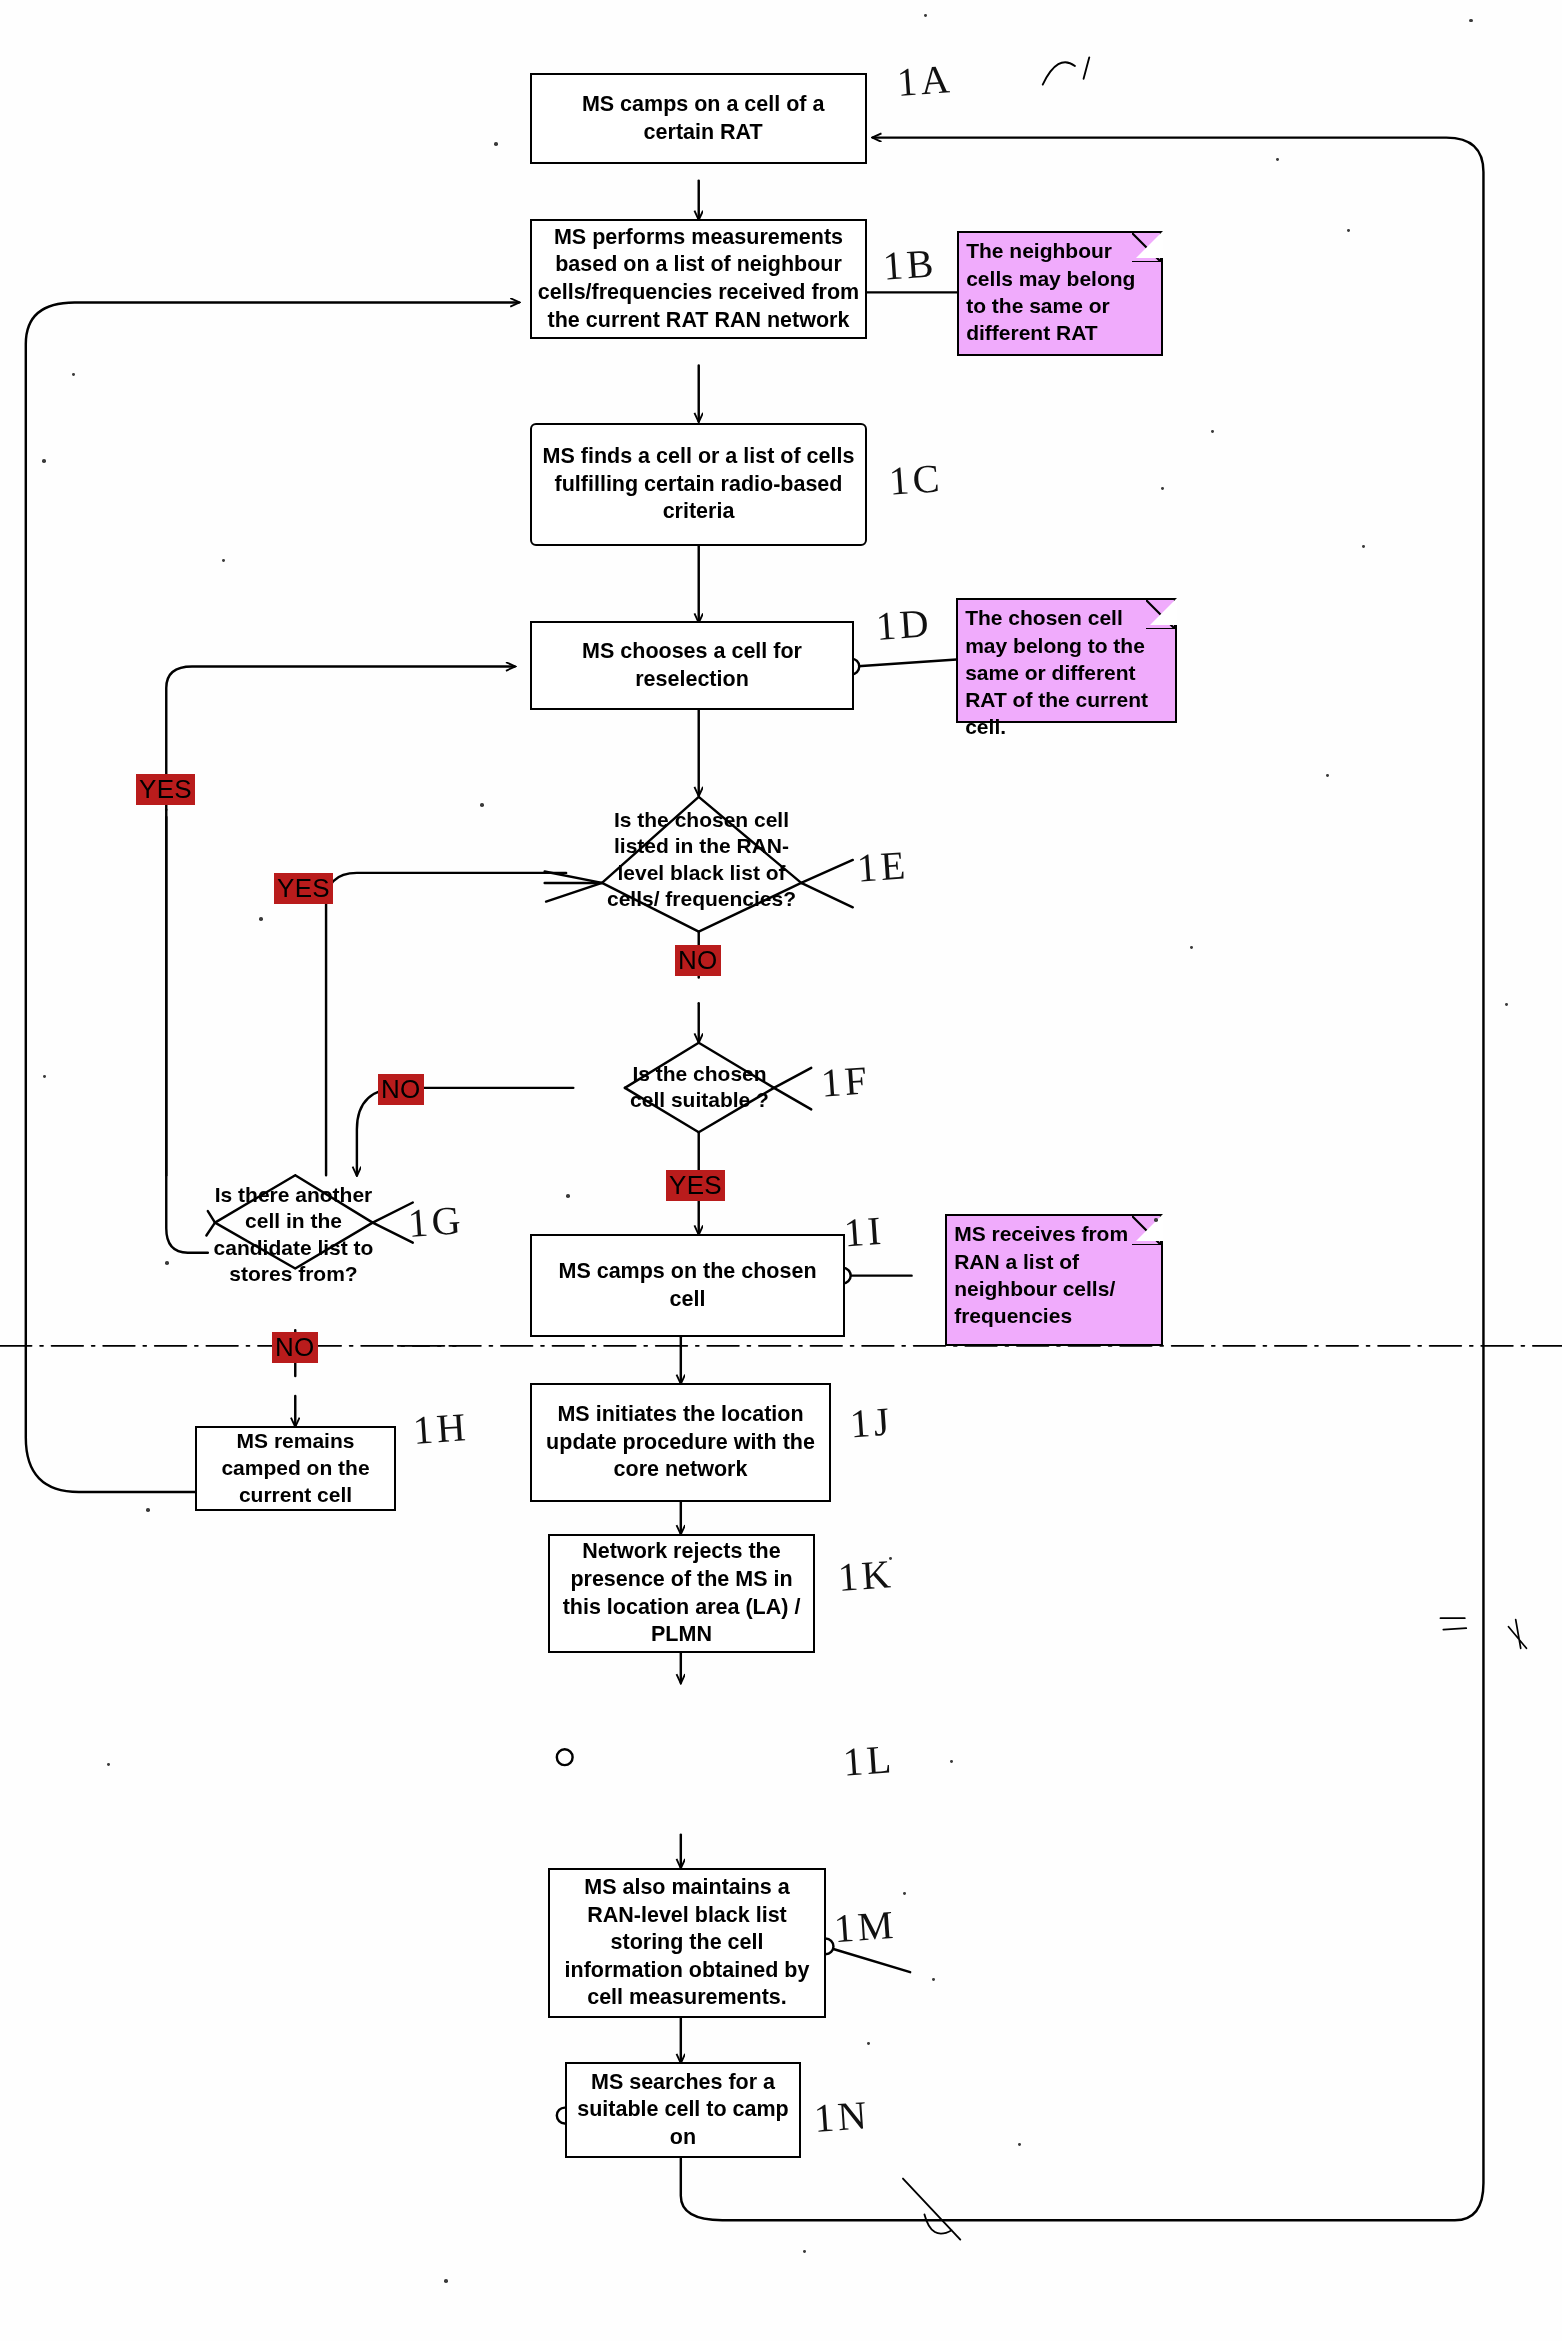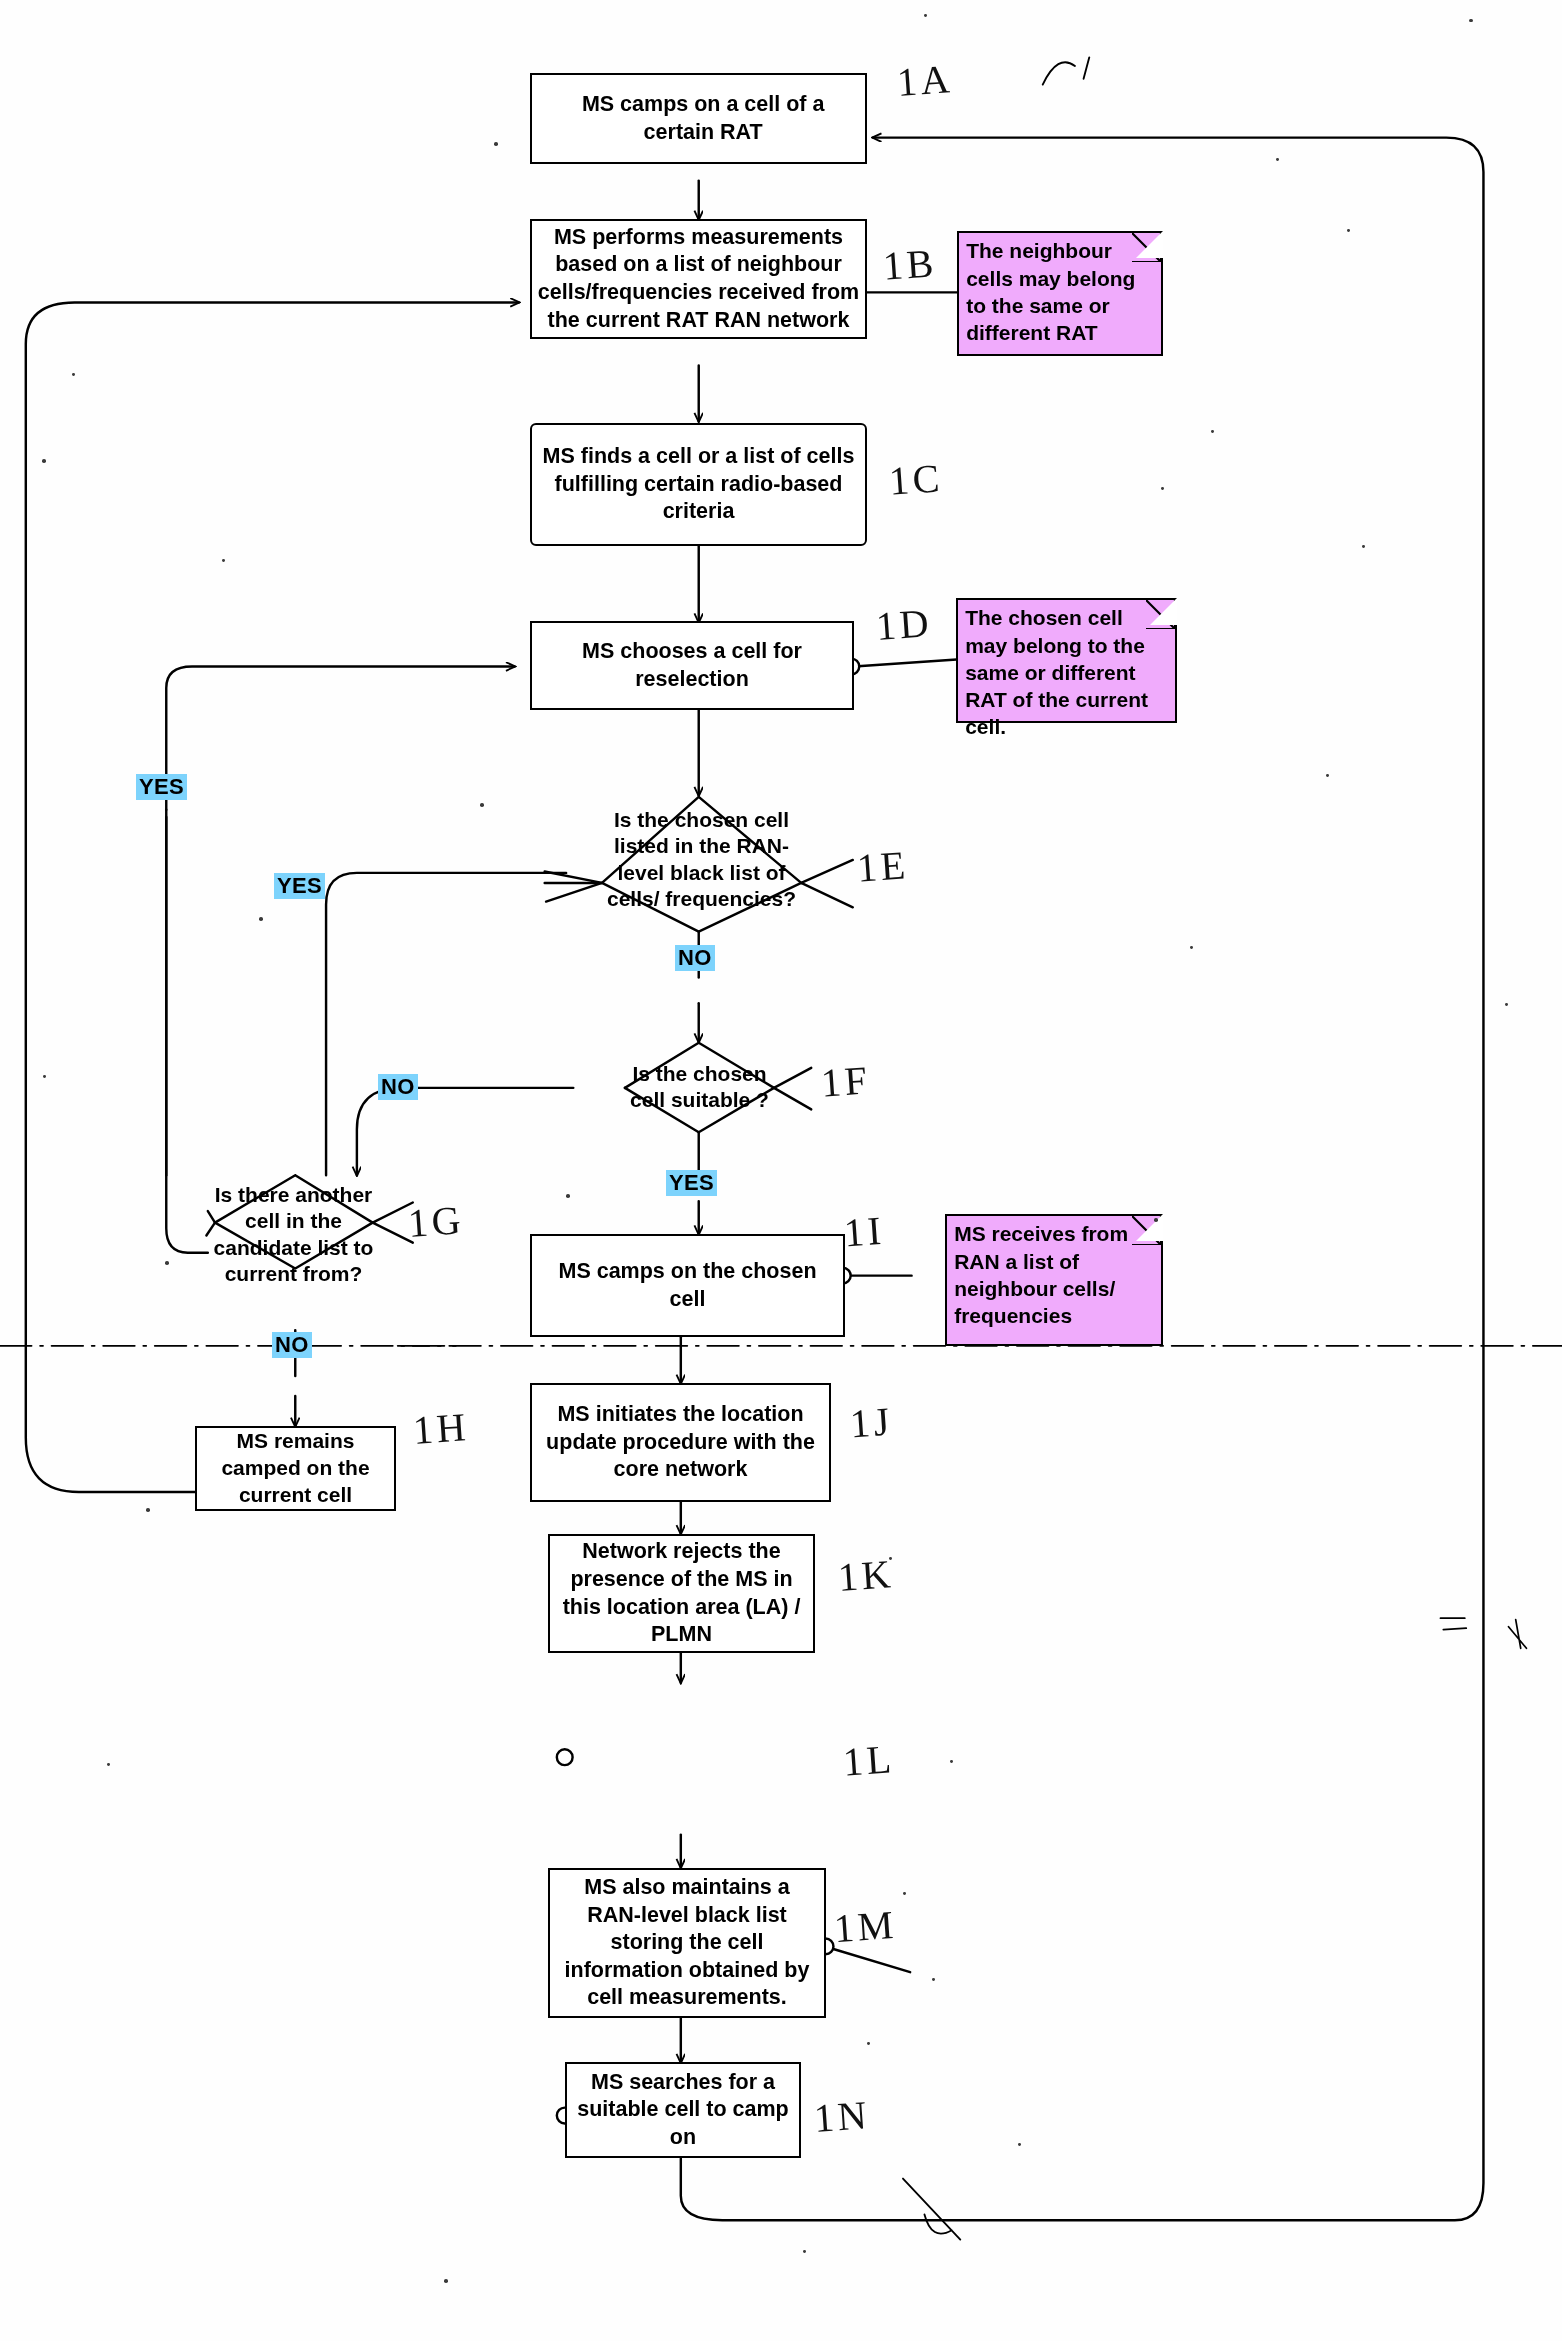--- a/index.html
+++ b/index.html
@@ -66,25 +66,25 @@
   .diamond-label {
     position: absolute;
     text-align: center;
     font-weight: bold;
     color: #000;
     line-height: 1.25;
     pointer-events: none;
   }
   .branch {
     position: absolute;
-    font-weight: bold;
-    font-size: 22px;
+    font-weight: normal;
+    font-size: 26px;
     color: #000;
     letter-spacing: 0.4px;
-    background: #7dd3fc;
+    background: #b91c1c;
     padding: 0 2.9px;
   }
   .tag {
     position: absolute;
     font-family: "Liberation Serif", serif;
     font-size: 40px;
     color: #111;
     font-weight: 400;
     letter-spacing: 3.6px;
     transform: rotate(-4deg);
@@ -233,21 +233,21 @@
 
   <div class="diamond-label" style="left:601px; top:807px; width:201px; font-size:21px;">
     <span>Is the chosen cell listed in the RAN-level black list of cells/ frequencies?</span>
   </div>
 
   <div class="diamond-label" style="left:615px; top:1061px; width:169px; font-size:21px;">
     <span>Is the chosen cell suitable ?</span>
   </div>
 
   <div class="diamond-label" style="left:199px; top:1182px; width:189px; font-size:21px;">
-    <span>Is there another cell in the candidate list to current from?</span>
+    <span>Is there another cell in the candidate list to stores from?</span>
   </div>
 
   <div class="note" style="left:957px; top:231px; width:206px; height:125px; font-size:21px;">
     <span>The neighbour cells may belong to the same or different RAT</span>
     <svg class="dogear-line" viewBox="0 0 40 40">
       <path d="M40,0 L0,0 L0,40 Z" fill="none" stroke="none"></path>
       <path d="M0,0 L40,40 M40,0 L40,40 L0,40" fill="none" stroke="#000" stroke-width="3"></path>
     </svg>
   </div>
 

